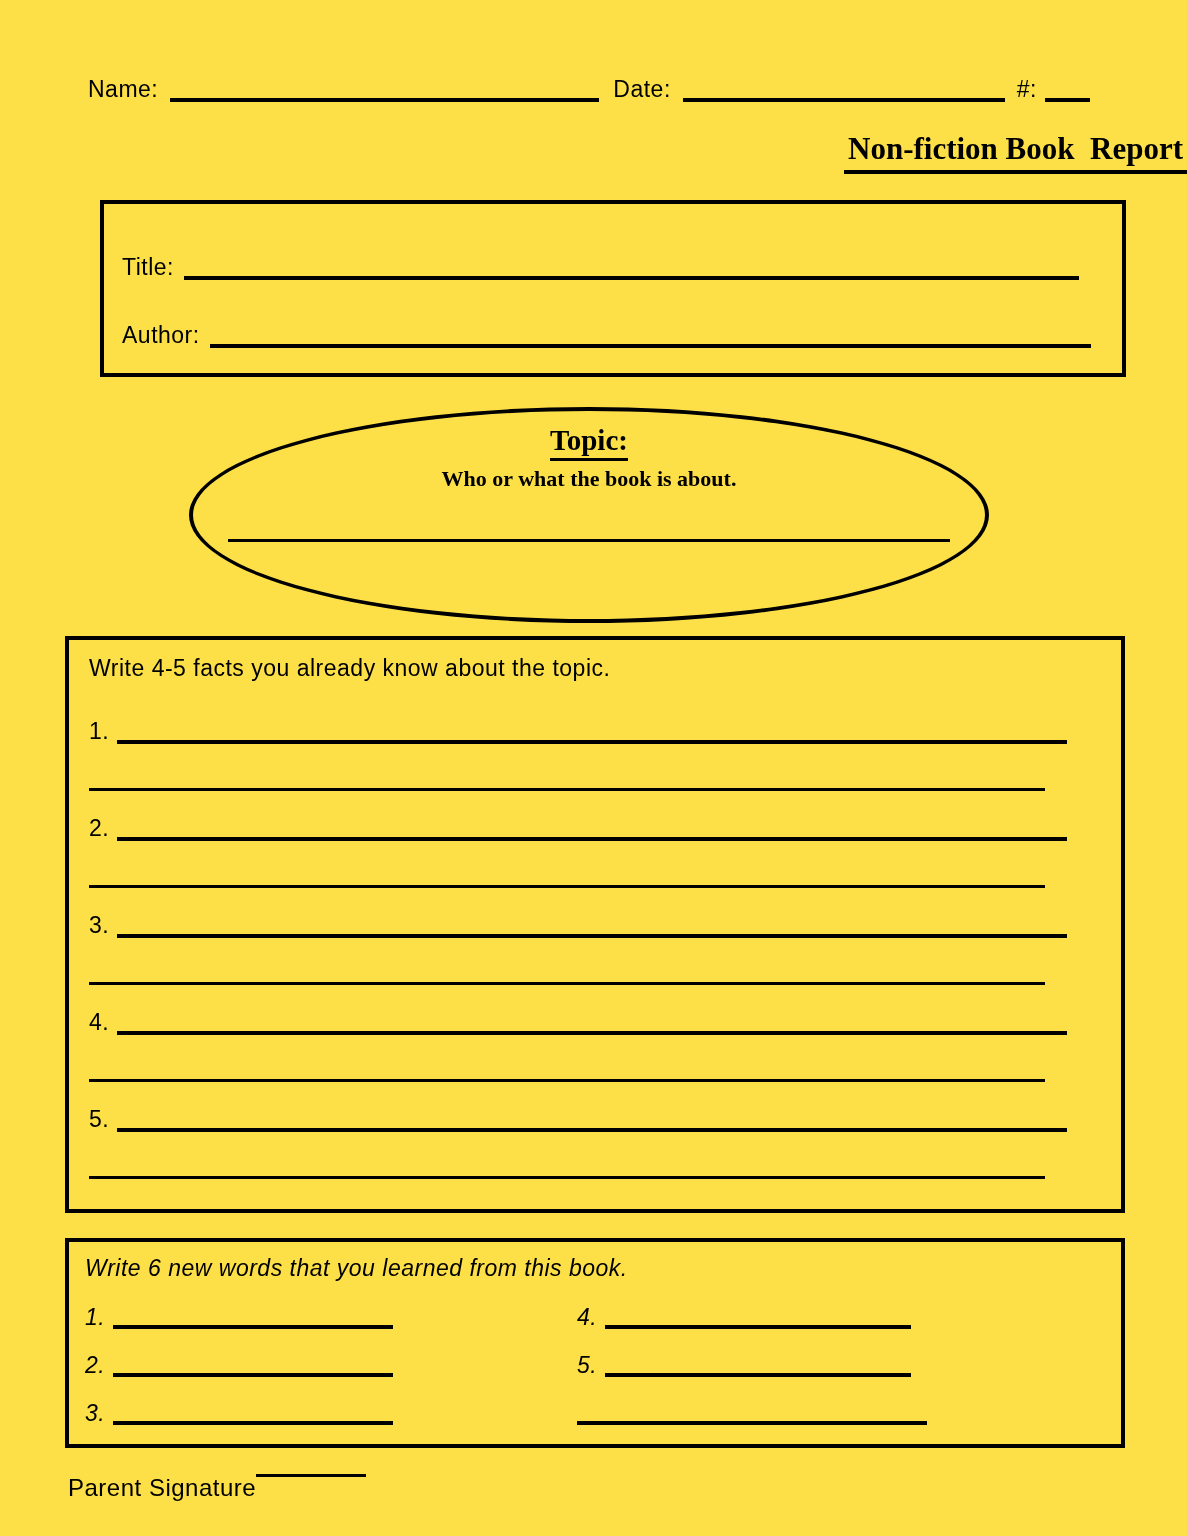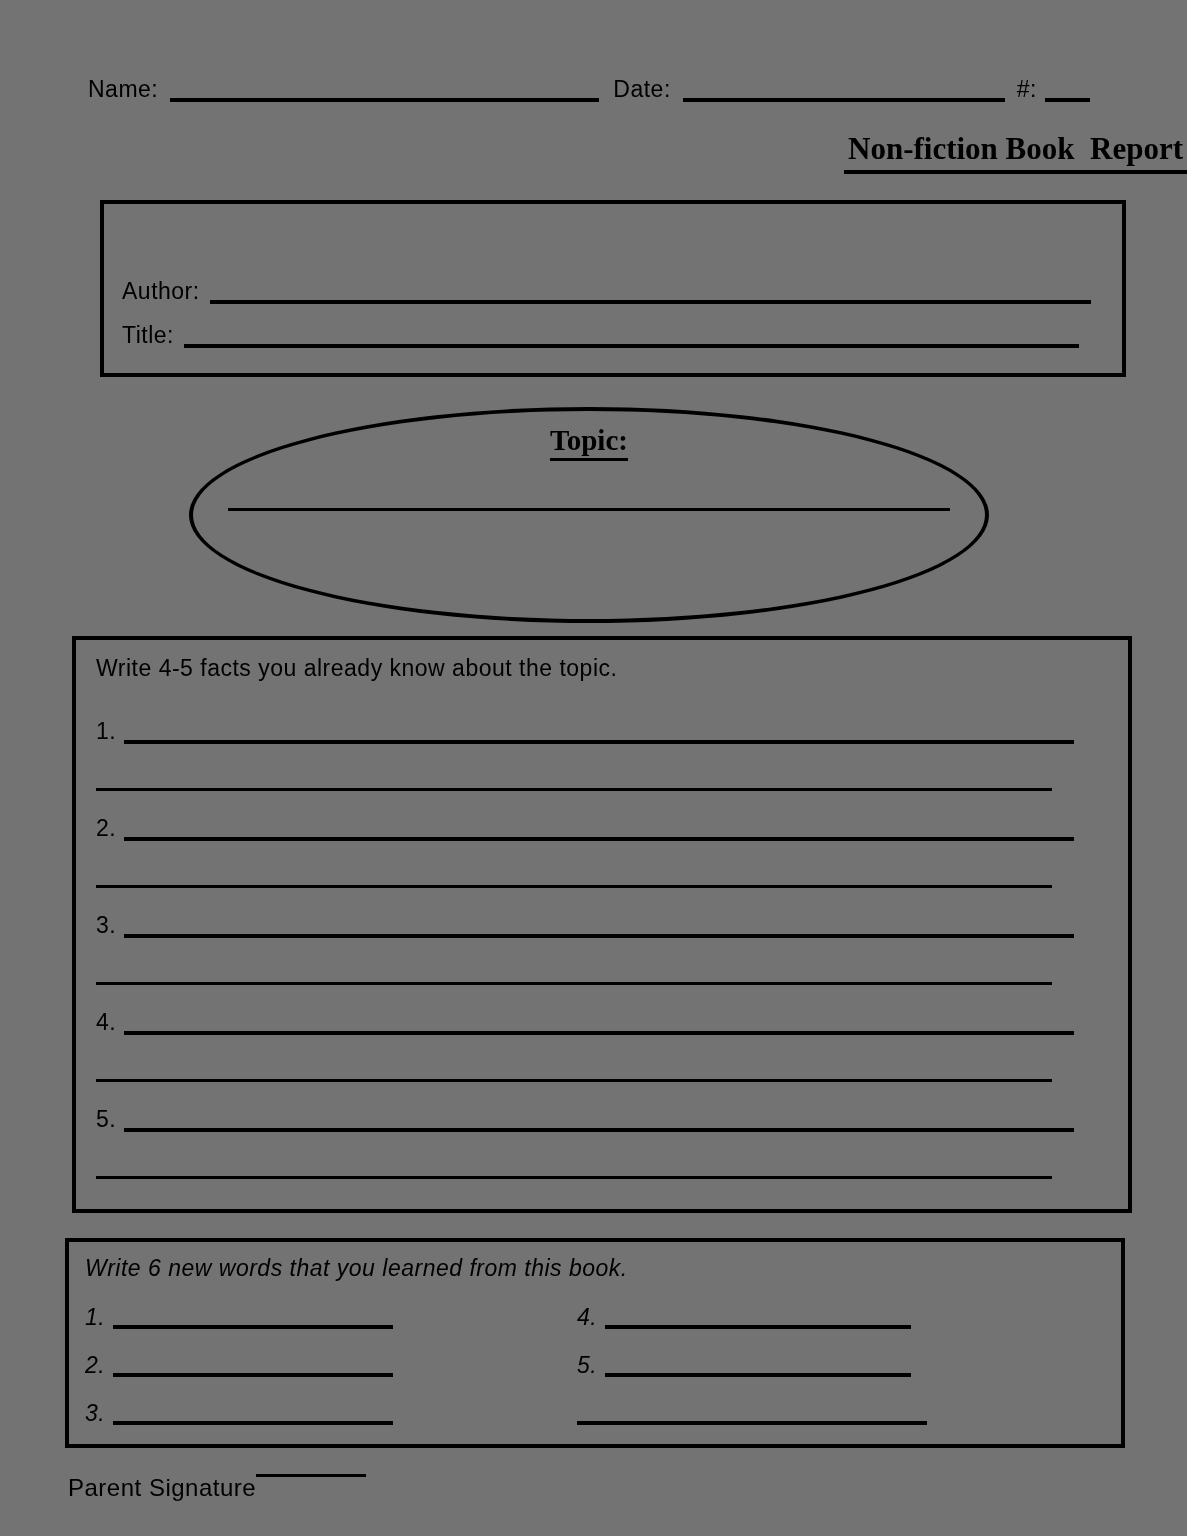--- a/index.html
+++ b/index.html
@@ -2,21 +2,21 @@
 <html><head>
 <meta charset="utf-8">
 <style>
   * { margin: 0; padding: 0; box-sizing: border-box; }
   html, body { background: #e8e8e8; }
   .page {
     position: relative;
     width: 1187px;
     height: 1536px;
     margin: 0 auto;
-    background: #737373;
+    background: #fde047;
     color: #000;
     font-family: "Liberation Sans", sans-serif;
     overflow: hidden;
   }
   .hand { font-family: "Liberation Sans", sans-serif; letter-spacing: 0.5px; }
 
   
   .header-row {
     position: absolute;
     top: 70px; left: 88px; right: 97px;
@@ -89,21 +89,21 @@
   }
   .topic-line {
     width: 722px;
     margin: 47px auto 0 auto;
     border-bottom: 3px solid #000;
   }
 
   
   .facts-box {
     position: absolute;
-    top: 636px; left: 72px;
+    top: 636px; left: 65px;
     width: 1060px; height: 577px;
     border: 4px solid #000;
     padding: 14px 32px 0 20px;
     font-size: 23px;
   }
   .facts-prompt { line-height: 28px; }
   .fact-group { margin-top: 21px; }
   .fact-group.first { margin-top: 33px; }
   .fact-row { display: flex; align-items: flex-end; height: 30px; }
   .fact-row .num { line-height: 28px; margin-right: 8px; }
@@ -152,32 +152,33 @@
     <span class="fill-line date-line"></span>
     <span class="lbl">#:</span>
     <span class="fill-line num-line"></span>
   </div>
 
   <div class="page-title-wrap">
     <span class="page-title">Non-fiction Book  Report</span>
   </div>
 
   <div class="book-box">
+    <div class="book-row title-row">
+      <span class="lbl hand">Title:</span>
+      <span class="fill-line"></span>
+    </div>
     <div class="book-row author-row">
       <span class="lbl hand">Author:</span>
       <span class="fill-line"></span>
     </div>
-    <div class="book-row title-row">
-      <span class="lbl hand">Title:</span>
-      <span class="fill-line"></span>
-    </div>
   </div>
 
   <div class="topic-ellipse">
     <span class="topic-heading">Topic:</span>
+    <div class="topic-subtitle">Who or what the  book is about.</div>
     <div class="topic-line"></div>
   </div>
 
   <div class="facts-box">
     <div class="facts-prompt hand">Write 4-5 facts you already know about the topic.</div>
 
     <div class="fact-group first">
       <div class="fact-row">
         <span class="num hand">1.</span>
         <span class="fill-line"></span>

